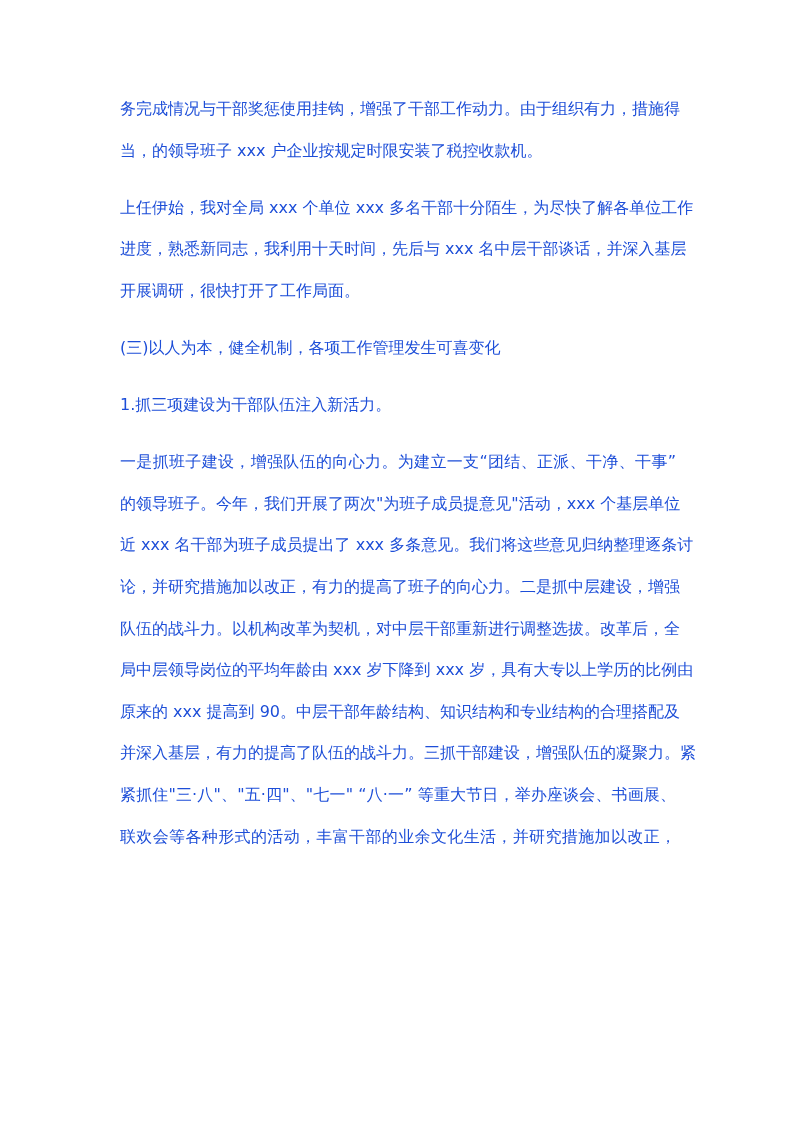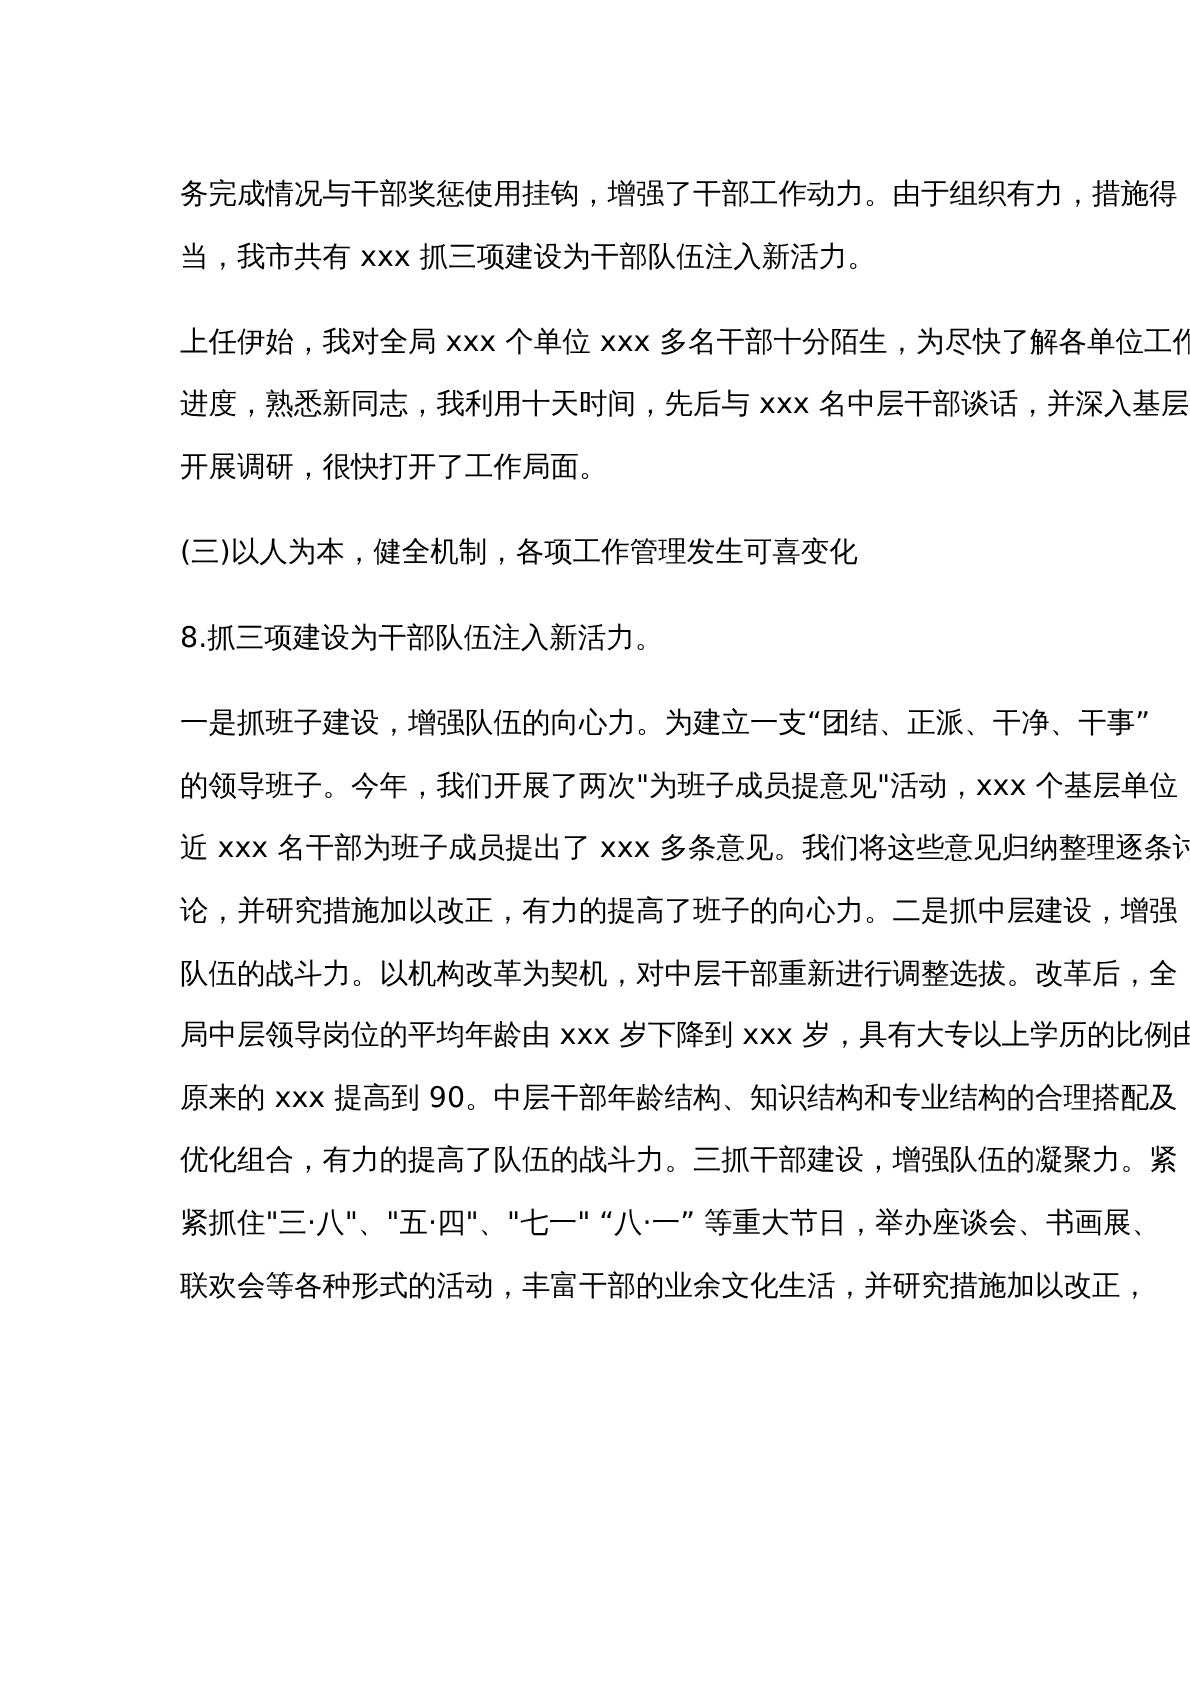--- a/index.html
+++ b/index.html
@@ -1,59 +1,59 @@
 <!DOCTYPE html>
 <html><head>
 <meta charset="utf-8">
 <style>
   html, body { margin: 0; padding: 0; background: #ffffff; }
   body { width: 793px; height: 1122px; position: relative; overflow: hidden; }
   .page {
     position: absolute;
     left: 120px;
-    top: 109px;
+    top: 88px;
     width: 556px;
     font-family: "DejaVu Sans", "Liberation Sans", sans-serif;
-    font-size: 19px;
+    font-size: 16px;
     line-height: 41.6px;
-    color: #000000;
+    color: #1d4ed8;
   }
   .page p {
     margin: 0 0 15.5px 0;
     text-align: justify;
     text-align-last: left;
     word-break: break-all;
   }
   .line { display: block; white-space: nowrap; text-align-last: justify; text-align: justify; }
   .line.last { text-align-last: left; }
 </style>
 </head>
 <body>
 
 <div class="page">
   <p>
     <span class="line">务完成情况与干部奖惩使用挂钩，增强了干部工作动力。由于组织有力，措施得</span>
-    <span class="line last">当，我市共有 xxx 抓三项建设为干部队伍注入新活力。</span>
+    <span class="line last">当，的领导班子 xxx 户企业按规定时限安装了税控收款机。</span>
   </p>
   <p>
     <span class="line">上任伊始，我对全局 xxx 个单位 xxx 多名干部十分陌生，为尽快了解各单位工作</span>
     <span class="line">进度，熟悉新同志，我利用十天时间，先后与 xxx 名中层干部谈话，并深入基层</span>
     <span class="line last">开展调研，很快打开了工作局面。</span>
   </p>
   <p>
     <span class="line last">(三)以人为本，健全机制，各项工作管理发生可喜变化</span>
   </p>
   <p>
-    <span class="line last">8.抓三项建设为干部队伍注入新活力。</span>
+    <span class="line last">1.抓三项建设为干部队伍注入新活力。</span>
   </p>
   <p>
     <span class="line">一是抓班子建设，增强队伍的向心力。为建立一支“团结、正派、干净、干事”</span>
     <span class="line">的领导班子。今年，我们开展了两次"为班子成员提意见"活动，xxx 个基层单位</span>
     <span class="line">近 xxx 名干部为班子成员提出了 xxx 多条意见。我们将这些意见归纳整理逐条讨</span>
     <span class="line">论，并研究措施加以改正，有力的提高了班子的向心力。二是抓中层建设，增强</span>
     <span class="line">队伍的战斗力。以机构改革为契机，对中层干部重新进行调整选拔。改革后，全</span>
     <span class="line">局中层领导岗位的平均年龄由 xxx 岁下降到 xxx 岁，具有大专以上学历的比例由</span>
     <span class="line">原来的 xxx 提高到 90。中层干部年龄结构、知识结构和专业结构的合理搭配及</span>
-    <span class="line">优化组合，有力的提高了队伍的战斗力。三抓干部建设，增强队伍的凝聚力。紧</span>
+    <span class="line">并深入基层，有力的提高了队伍的战斗力。三抓干部建设，增强队伍的凝聚力。紧</span>
     <span class="line">紧抓住"三·八"、"五·四"、"七一" “八·一” 等重大节日，举办座谈会、书画展、</span>
     <span class="line">联欢会等各种形式的活动，丰富干部的业余文化生活，并研究措施加以改正，</span>
   </p>
 </div>
 
 </body></html>

